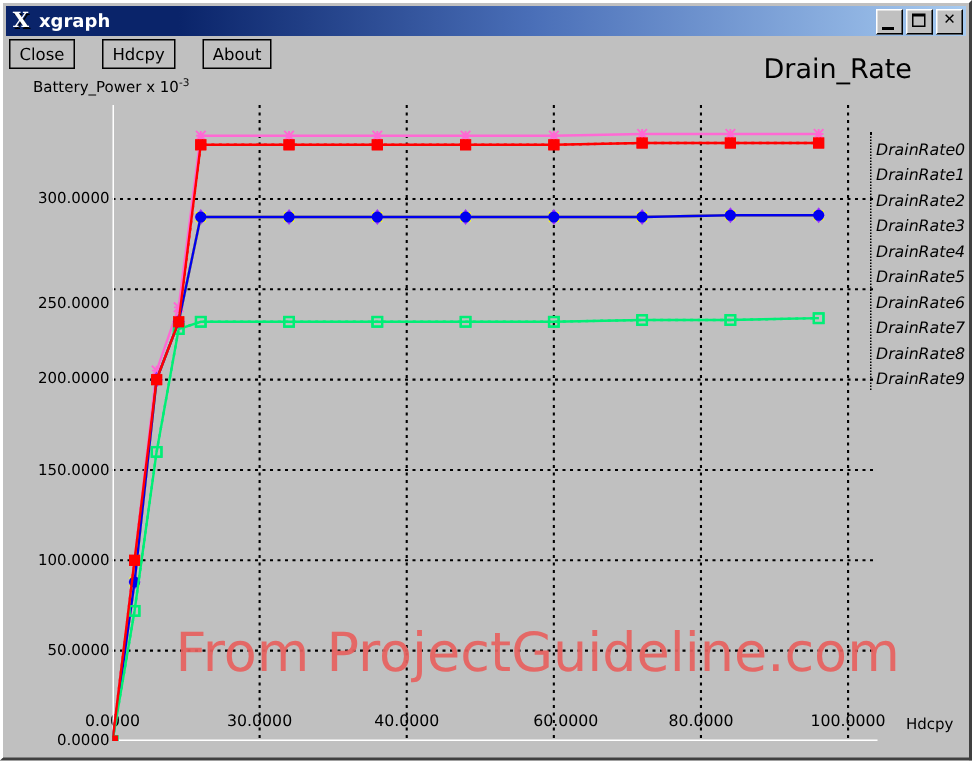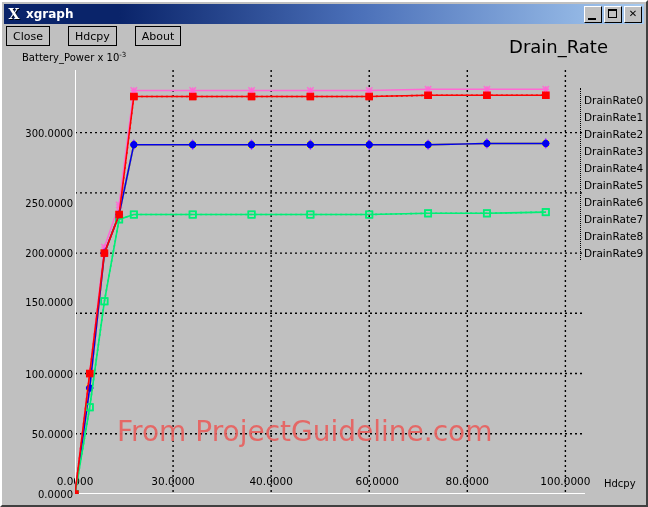--- a/index.html
+++ b/index.html
@@ -94,35 +94,36 @@
   #ytick-wrap{position:absolute;left:0px;top:0px;width:69px;height:479px;}
   #xtick-wrap{position:absolute;left:0px;top:0px;width:640px;height:479px;}
   .xtick{
     position:absolute;top:449px;
     font-size:10.5px;color:#000;white-space:nowrap;
     transform:translateX(-50%);
   }
   
   #watermark{
     position:absolute;left:113px;top:389px;
-    font-size:28px;color:#e8615f;
+    font-size:36px;color:#e8615f;
     font-family:"DejaVu Sans","Liberation Sans",sans-serif;
     white-space:nowrap;opacity:0.92;
     pointer-events:none;
   }
   
   #legend{
     position:absolute;left:578px;top:64px;width:70px;
   }
   .legend-row{position:relative;height:17px;}
   .legend-line{position:absolute;left:6px;top:3px;width:64px;height:0;}
   .legend-label{
     position:absolute;left:2px;top:4px;
     font-size:10.5px;color:#000;white-space:nowrap;
     font-family:"DejaVu Sans","Liberation Sans",sans-serif;
+    font-style:italic;
   }
   #legend-divider{
     position:absolute;left:576px;top:62px;width:0;height:172px;
     border-left:1px dotted #000;
   }
 </style>
 </head>
 <body>
 
 <div id="app">
@@ -156,21 +157,21 @@
     <div id="ylabel">
       <span>Battery_Power x 10</span><sup>-3</sup>
     </div>
 
     <div id="xlabel">Hdcpy</div>
 
     <div id="ytick-wrap">
         <div class="ytick" style="top: 468px;">0.0000</div>
         <div class="ytick" style="top: 407.773px;">50.0000</div>
         <div class="ytick" style="top: 347.545px;">100.0000</div>
-        <div class="ytick" style="top: 276px;">150.0000</div>
+        <div class="ytick" style="top: 288px;">150.0000</div>
         <div class="ytick" style="top: 227.091px;">200.0000</div>
         <div class="ytick" style="top: 177px; margin-left: 12px;">250.0000</div>
         <div class="ytick" style="top: 106.636px;">300.0000</div>
       </div>
     <div id="xtick-wrap">
         <div class="xtick" style="left: 71px;">0.0000</div>
         <div class="xtick" style="left: 169.077px;">30.0000</div>
         <div class="xtick" style="left: 267.154px;">40.0000</div>
         <div class="xtick" style="left: 365.231px; padding-left: 16px;">60.0000</div>
         <div class="xtick" style="left: 463.308px;">80.0000</div>

